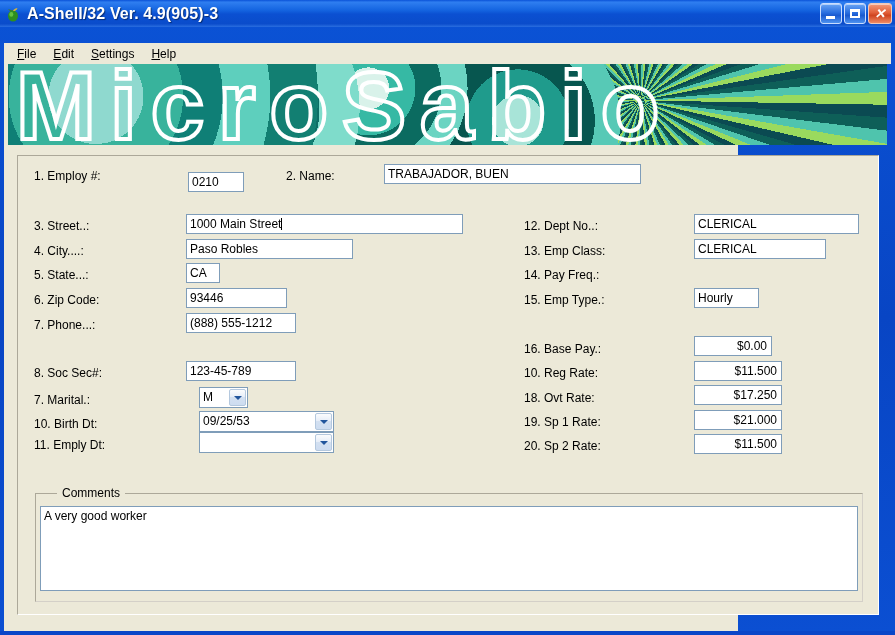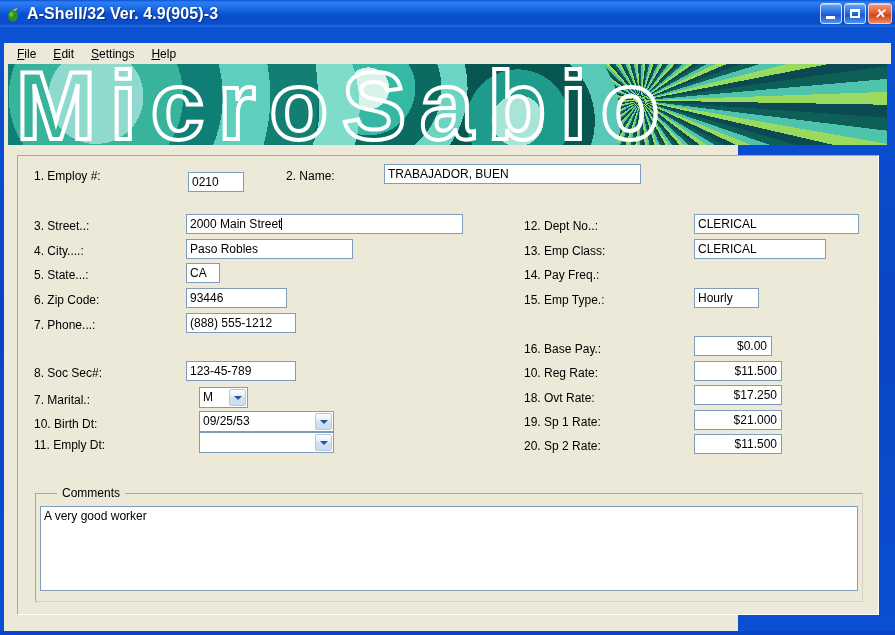--- a/index.html
+++ b/index.html
@@ -254,21 +254,21 @@
 
     <div id="form-panel">
 
       <span class="lbl" style="left:16px;  top:13px;">1. Employ #:</span>
       <span class="fld" style="left:170px; top:8px;  width:56px;margin-top:8px;">0210</span>
 
       <span class="lbl" style="left:268px; top:13px;">2. Name:</span>
       <span class="fld" style="left:366px; top:8px;  width:257px;">TRABAJADOR, BUEN</span>
 
       <span class="lbl" style="left:16px;  top:63px;">3. Street..:</span>
-      <span class="fld caret" style="left:168px; top:58px;  width:277px;">2000 Main Street</span>
+      <span class="fld caret" style="left:168px; top:58px;  width:277px;">1000 Main Street</span>
 
       <span class="lbl" style="left:16px;  top:88px;">4. City....:</span>
       <span class="fld" style="left:168px; top:83px;  width:167px;">Paso Robles</span>
 
       <span class="lbl" style="left:16px;  top:112px;">5. State...:</span>
       <span class="fld" style="left:168px; top:107px; width:34px;">CA</span>
 
       <span class="lbl" style="left:16px;  top:137px;">6. Zip Code:</span>
       <span class="fld" style="left:168px; top:132px; width:101px;">93446</span>
 

